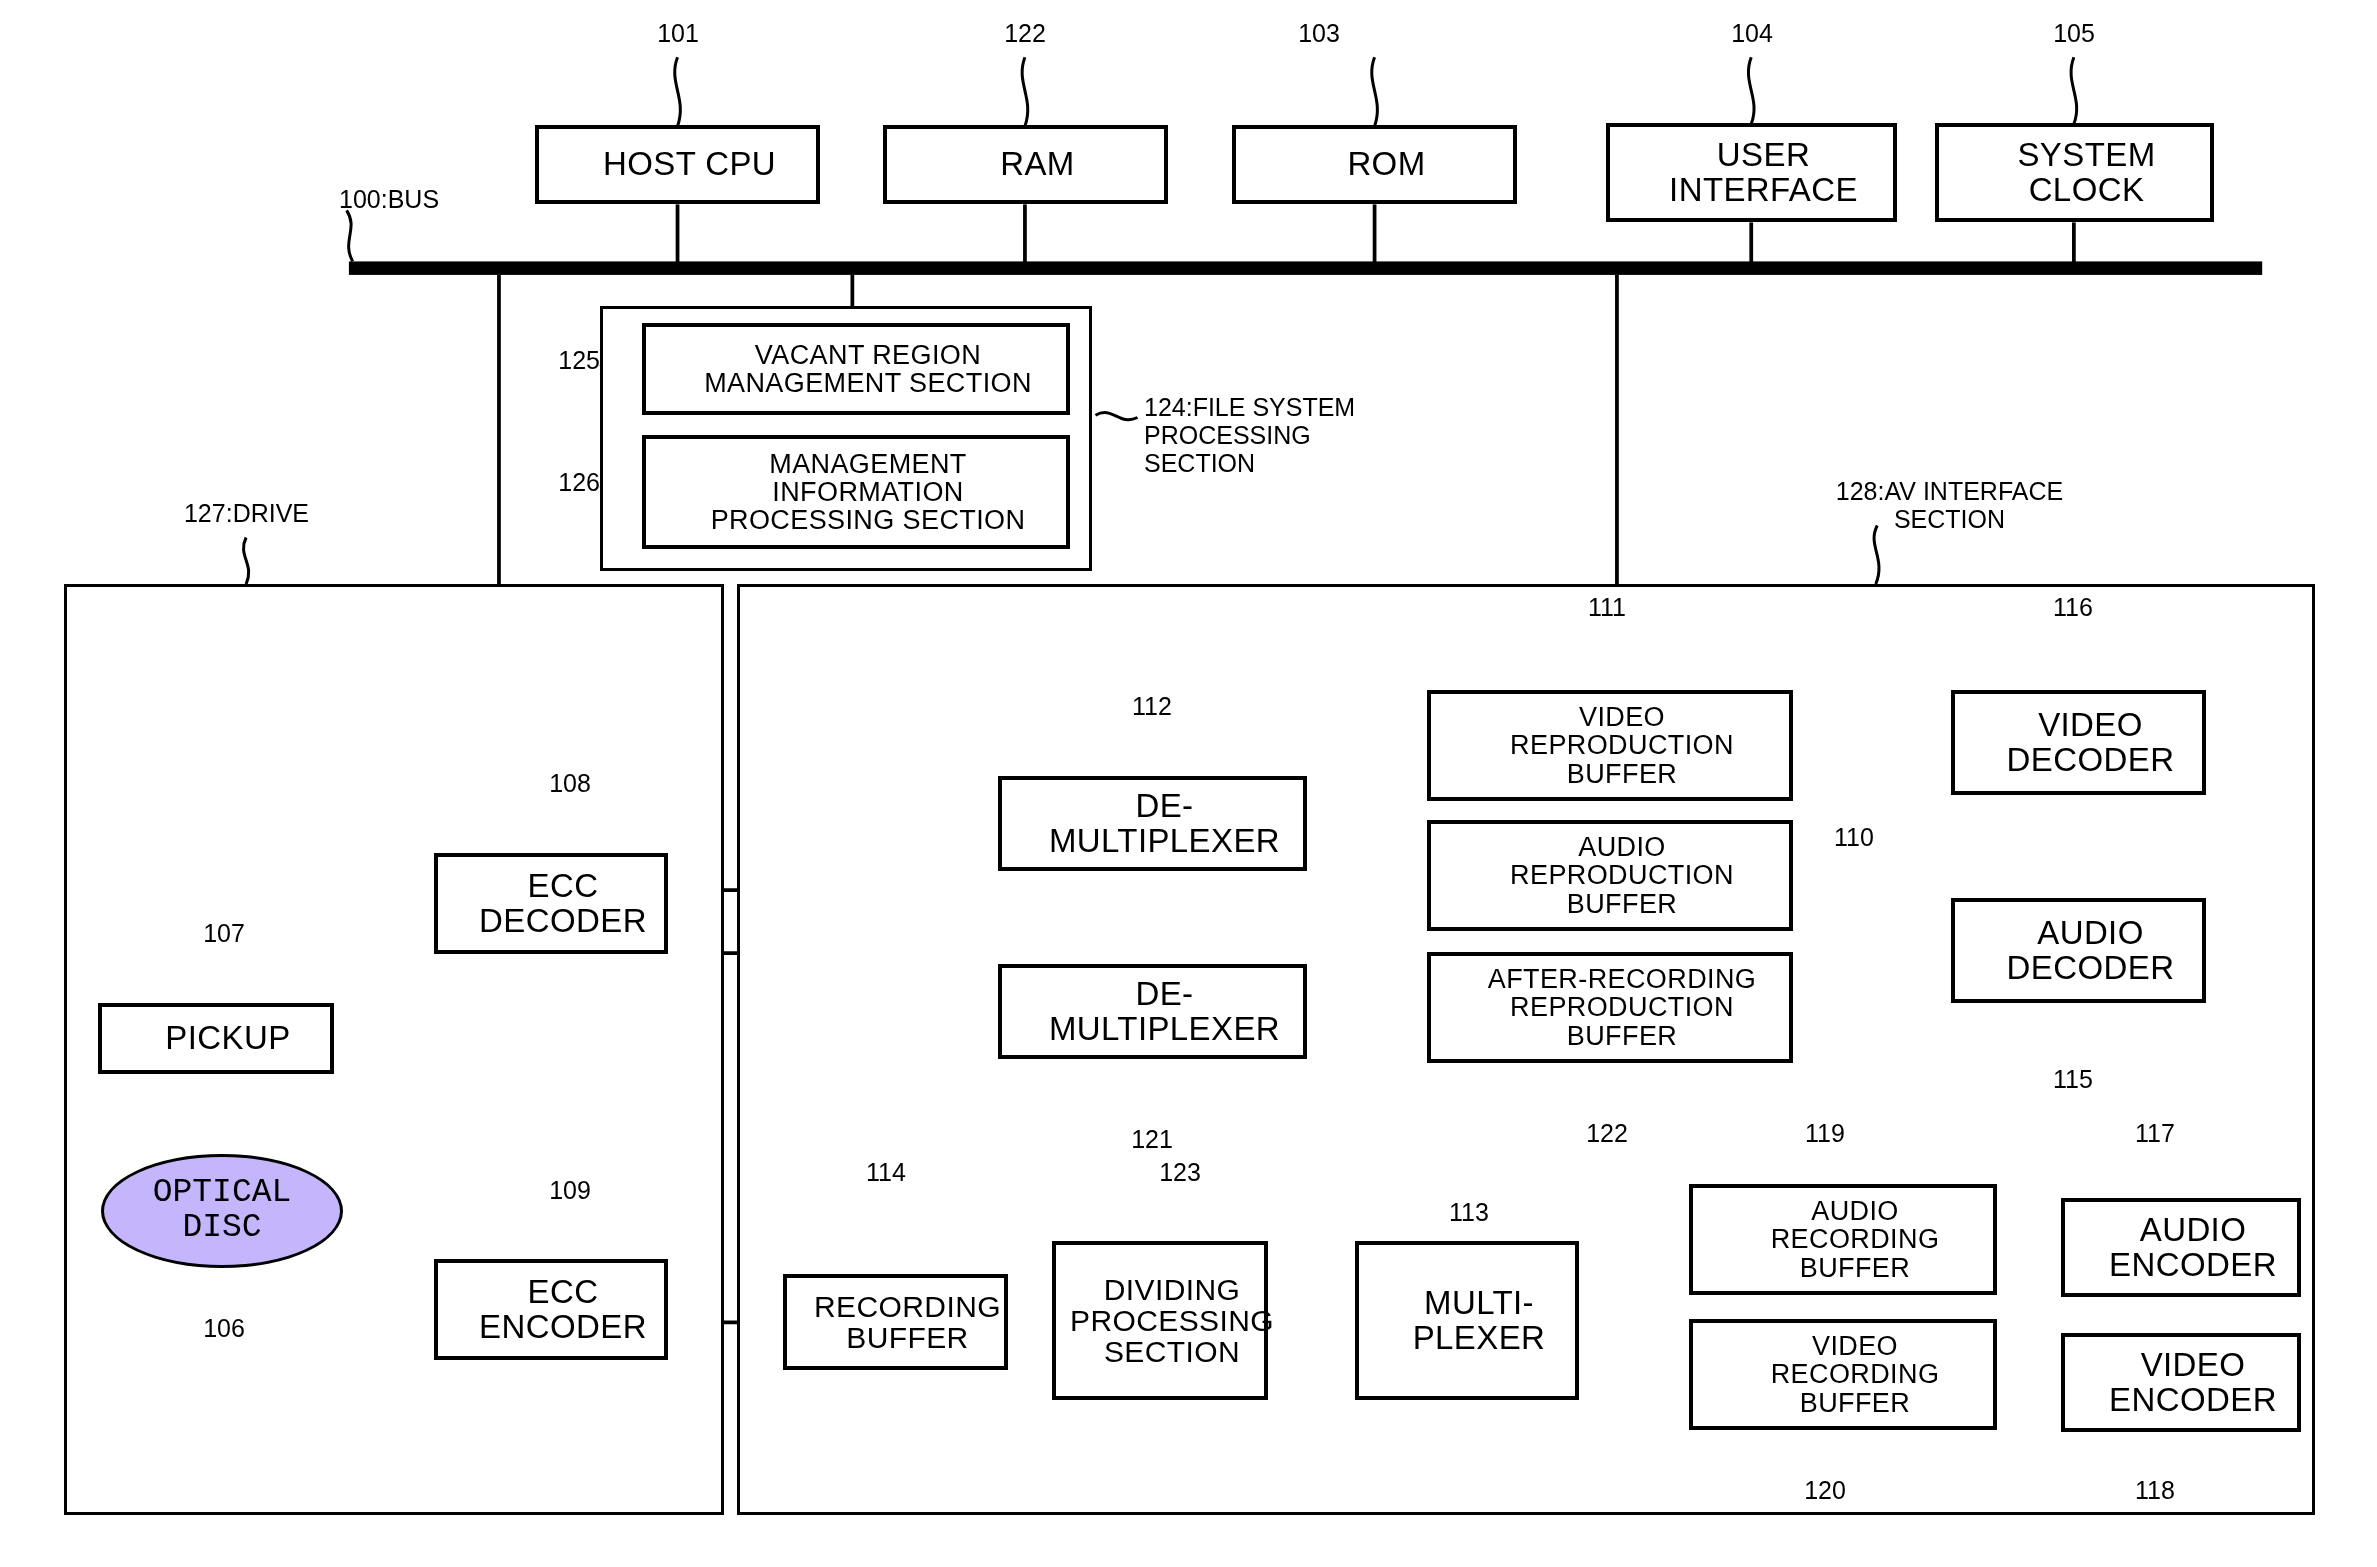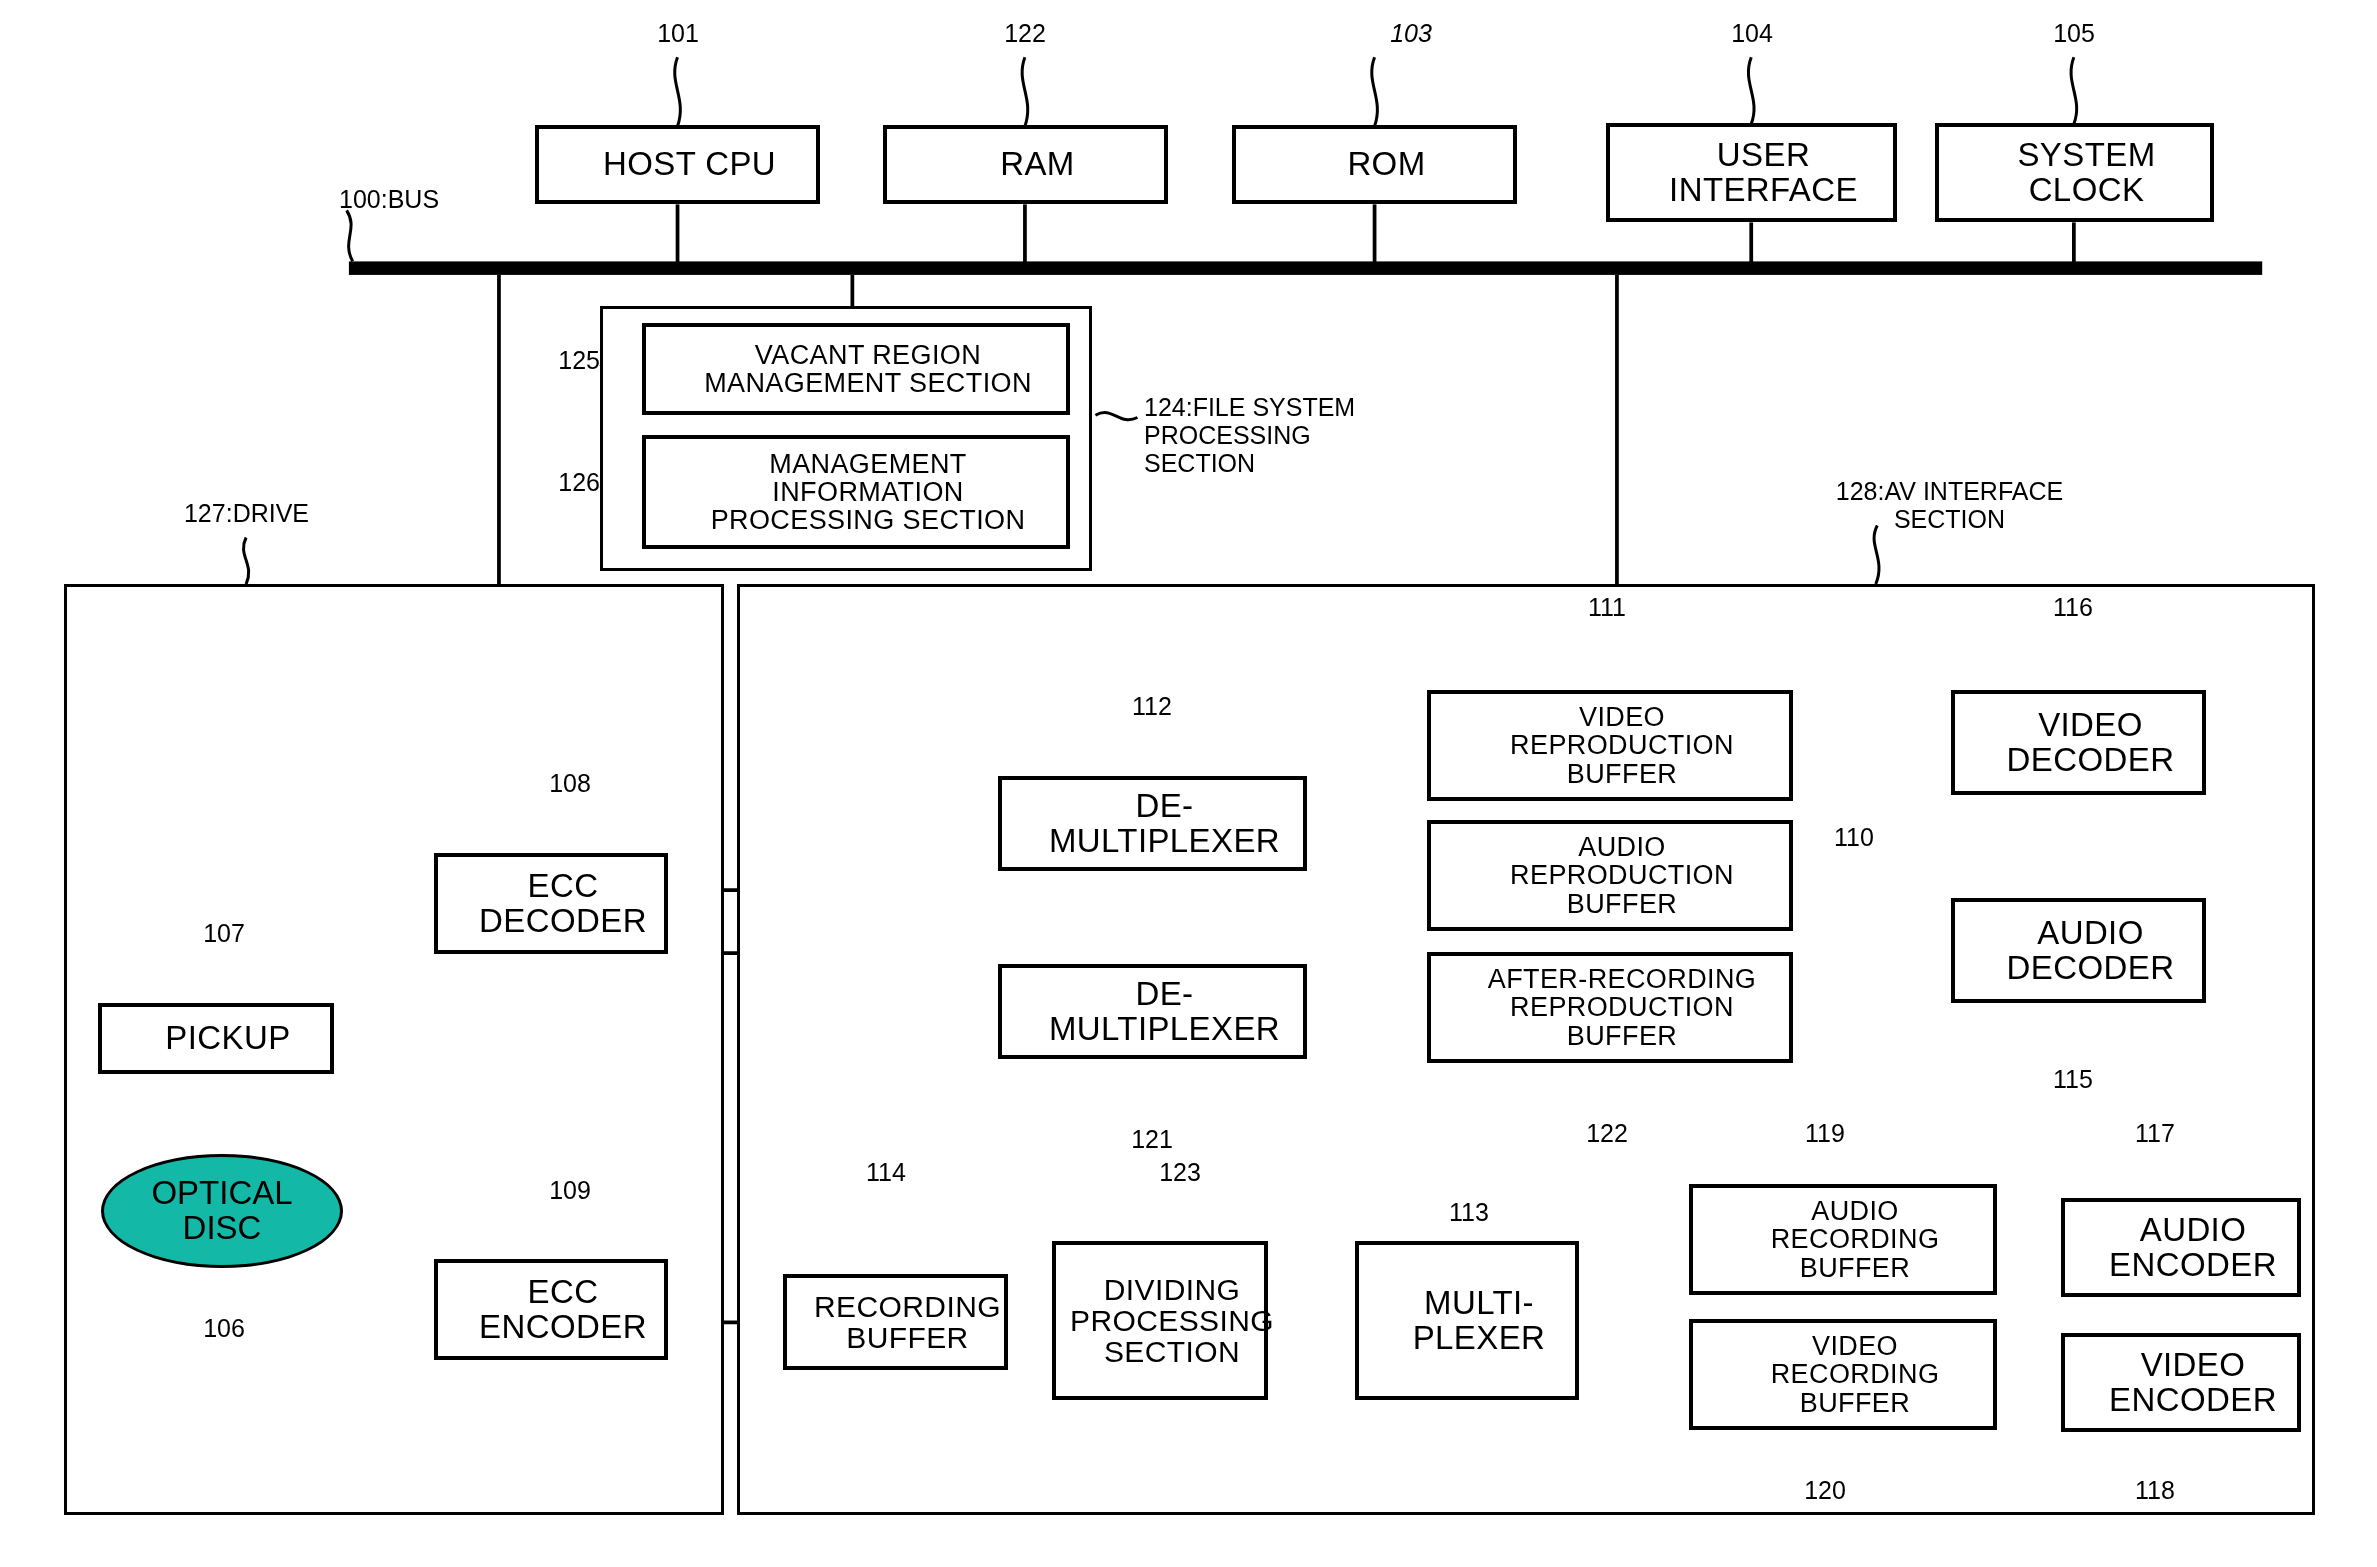--- a/index.html
+++ b/index.html
@@ -42,27 +42,28 @@
     position: absolute;
     box-sizing: border-box;
     border: 3.8px solid #000;
     background: #fff;
   }
   .ellipse {
     position: absolute;
     box-sizing: border-box;
     border: 3.8px solid #000;
     border-radius: 50%;
-    background: #14b8a6;
+    background: #c4b5fd;
     display: flex;
     align-items: center;
     justify-content: center;
     text-align: center;
     color: #000;
     line-height: 1.06;
+    font-family: Liberation Mono, monospace;
   }
   
   .ref {
     position: absolute;
     color: #000;
     white-space: pre;
     line-height: 1.1;
   }
   .ref.center { text-align: center; }
   .ref.left { text-align: left; }
@@ -331,21 +332,21 @@
 ENCODER</span>
   </div>
 
   <div class="box thick f-lg" style="left:2061px; top:1333px; width:240px; height:99px;">
     <span style="white-space:pre-line;">VIDEO
 ENCODER</span>
   </div>
 
   <div class="ref center f-num" style="left:633px; top:19.5px; width:90px;">101</div>
   <div class="ref center f-num" style="left:980px; top:19.5px; width:90px;">122</div>
-  <div class="ref center f-num" style="left:1366px; top:19.5px; width:90px;font-style:italic;">103</div>
+  <div class="ref center f-num" style="left:1274px; top:19.5px; width:90px;">103</div>
   <div class="ref center f-num" style="left:1707px; top:19.5px; width:90px;">104</div>
   <div class="ref center f-num" style="left:2029px; top:19.5px; width:90px;">105</div>
 
   <div class="ref left f-num" style="left:339px; top:186px;">100:BUS</div>
 
   <div class="ref right f-num" style="left:495px; top:347px; width:105px;">125</div>
   <div class="ref right f-num" style="left:495px; top:469px; width:105px;">126</div>
 
   <div class="ref left f-num" style="left:1144px; top:393px; white-space:pre-line; line-height:1.12;">124:FILE SYSTEM
 PROCESSING

